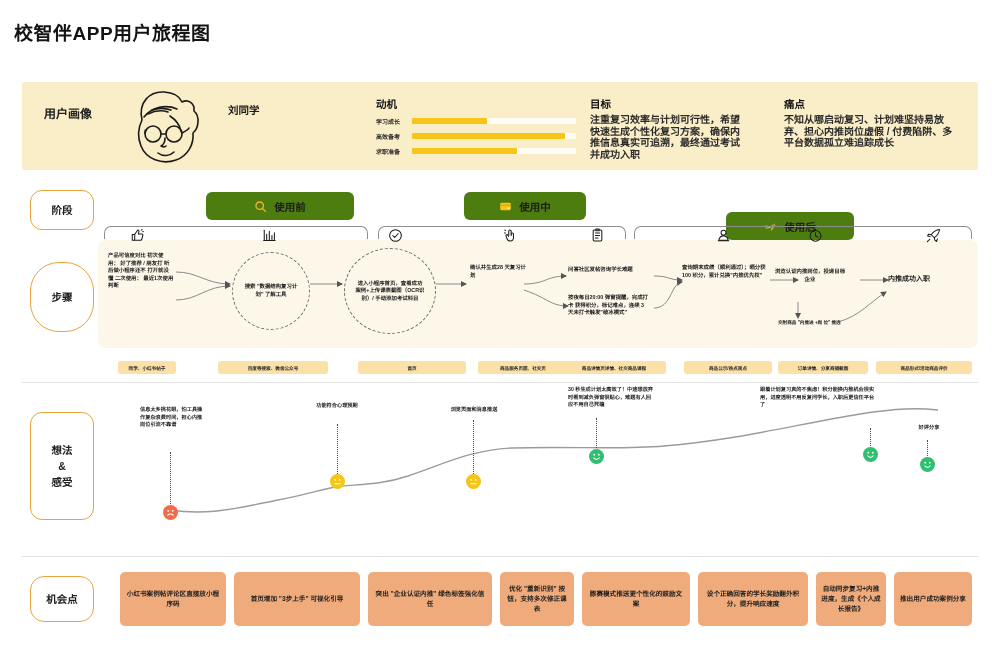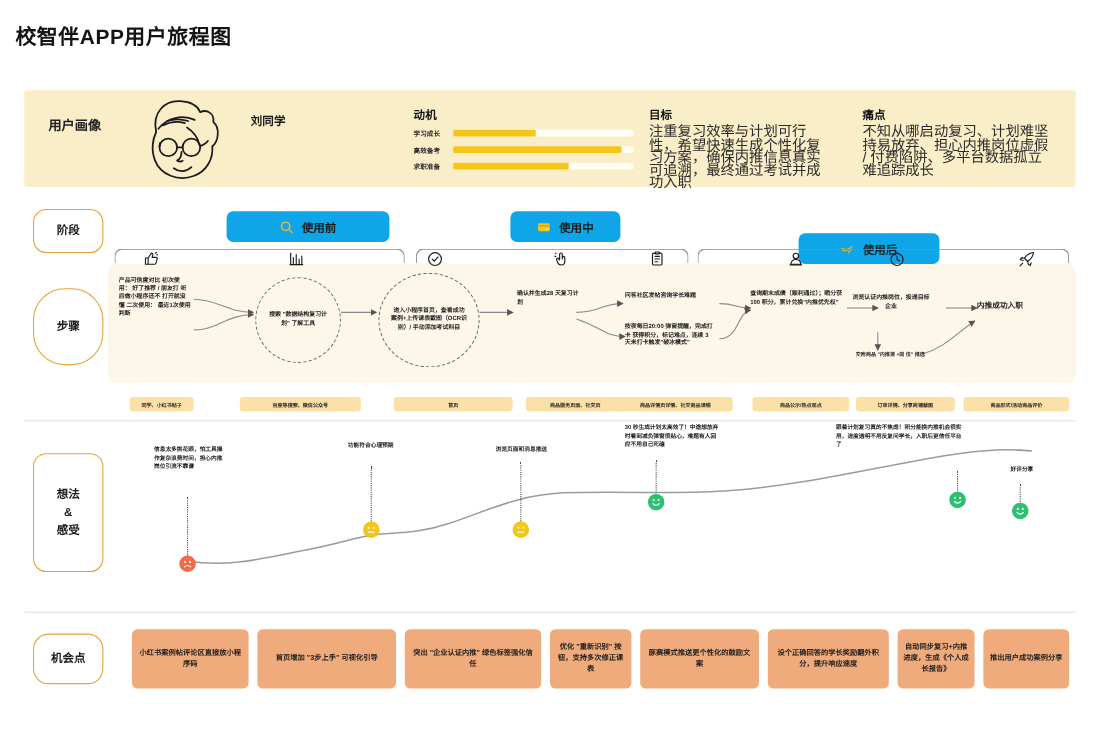--- a/index.html
+++ b/index.html
@@ -36,22 +36,22 @@
     font-size: 10.5px; font-weight: bold; color: #1a1a1a;
   }
   .persona-desc {
     position: absolute; left: 206px; top: 36px; width: 112px;
     font-size: 7.5px; line-height: 11.5px; color: #2b2b2b; font-weight: bold;
   }
   .col-head {
     position: absolute; font-size: 10.5px; font-weight: bold; color: #141414;
   }
   .col-body {
-    position: absolute; font-size: 13px; line-height: 11.5px;
-    color: #2b2b2b; font-weight: normal;
+    position: absolute; font-size: 10px; line-height: 11.5px;
+    color: #2b2b2b; font-weight: bold;
   }
   .bars { position: absolute; left: 354px; top: 33px; width: 200px; }
   .bar-row { display: flex; align-items: center; height: 12px; margin-bottom: 3px; }
   .bar-name { width: 36px; font-size: 6px; font-weight: bold; color: #2b2b2b; }
   .bar-track { flex: 1; height: 6px; background: #fffdf4; border-radius: 1px; position: relative; }
   .bar-fill { position: absolute; left: 0; top: 0; height: 6px; background: #f5c518; border-radius: 1px; }
 
   
   .rowlabel {
     position: absolute; left: 30px;
@@ -60,21 +60,21 @@
     background: #fff;
     display: flex; align-items: center; justify-content: center;
     font-size: 10.5px; font-weight: bold; color: #1d1d1d;
     text-align: center; line-height: 15px;
   }
   .divider { position: absolute; left: 22px; width: 956px; height: 1px; background: #e2e2e2; }
 
   
   .stage-pill {
     position: absolute; height: 28px;
-    background: #0ea5e9; border-radius: 6px;
+    background: #4d7c0f; border-radius: 6px;
     display: flex; align-items: center; justify-content: center; gap: 7px;
     font-size: 10.5px; font-weight: bold; color: #1d1d1d;
   }
   .stage-icon { width: 13px; height: 13px; display: block; }
   .bracket {
     position: absolute; height: 13px;
     border: 1.3px solid #8e8e8e; border-bottom: none;
     border-radius: 7px 7px 0 0;
   }
 
@@ -190,21 +190,21 @@
 
   <div class="rowlabel" style="top:190px; height:40px;">阶段</div>
 
   <div class="stage-pill" style="left:206px; top:192px; width:148px;">
     <svg class="stage-icon" viewBox="0 0 16 16" fill="none" stroke="#f0b429" stroke-width="1.7" stroke-linecap="round">
       <circle cx="7" cy="7" r="4.6"></circle>
         <path d="M10.4 10.4 L14 14"></path>
     </svg>
     <span>使用前</span>
   </div>
-  <div class="stage-pill" style="left:464px; top:192px; width:100px;">
+  <div class="stage-pill" style="left:464px; top:192px; width:122px;">
     <svg class="stage-icon" viewBox="0 0 16 16">
       <rect x="1.5" y="3.5" width="13" height="9" rx="1.5" fill="#f5c518"></rect>
       <rect x="1.5" y="5.6" width="13" height="1.7" fill="#e0a800"></rect>
       <rect x="10" y="9.2" width="3.2" height="1.5" rx=".4" fill="#fff6d8"></rect>
     </svg>
     <span>使用中</span>
   </div>
   <div class="stage-pill" style="left:726px; top:192px; width:128px;margin-top:20px;">
     <svg class="stage-icon" viewBox="0 0 16 16">
       <path d="M14.5 4.2 L4 9.2 L7.2 10.2 L13.8 5 L8.6 11 L9.4 13.4 Z" fill="#f0b429"></path>

